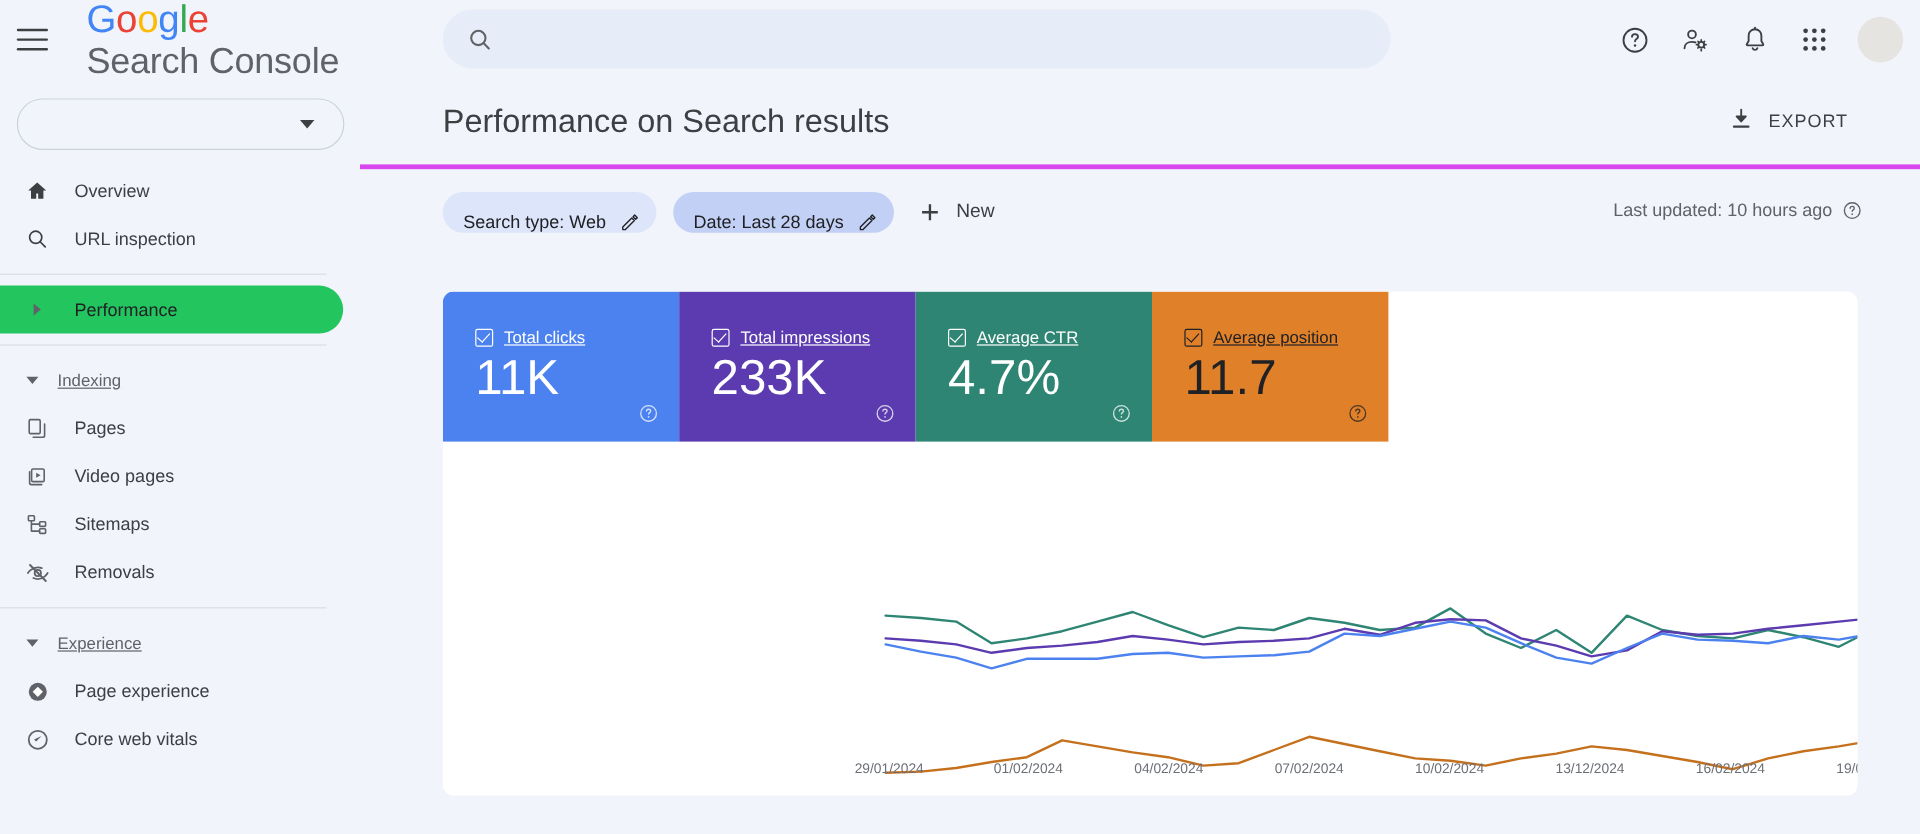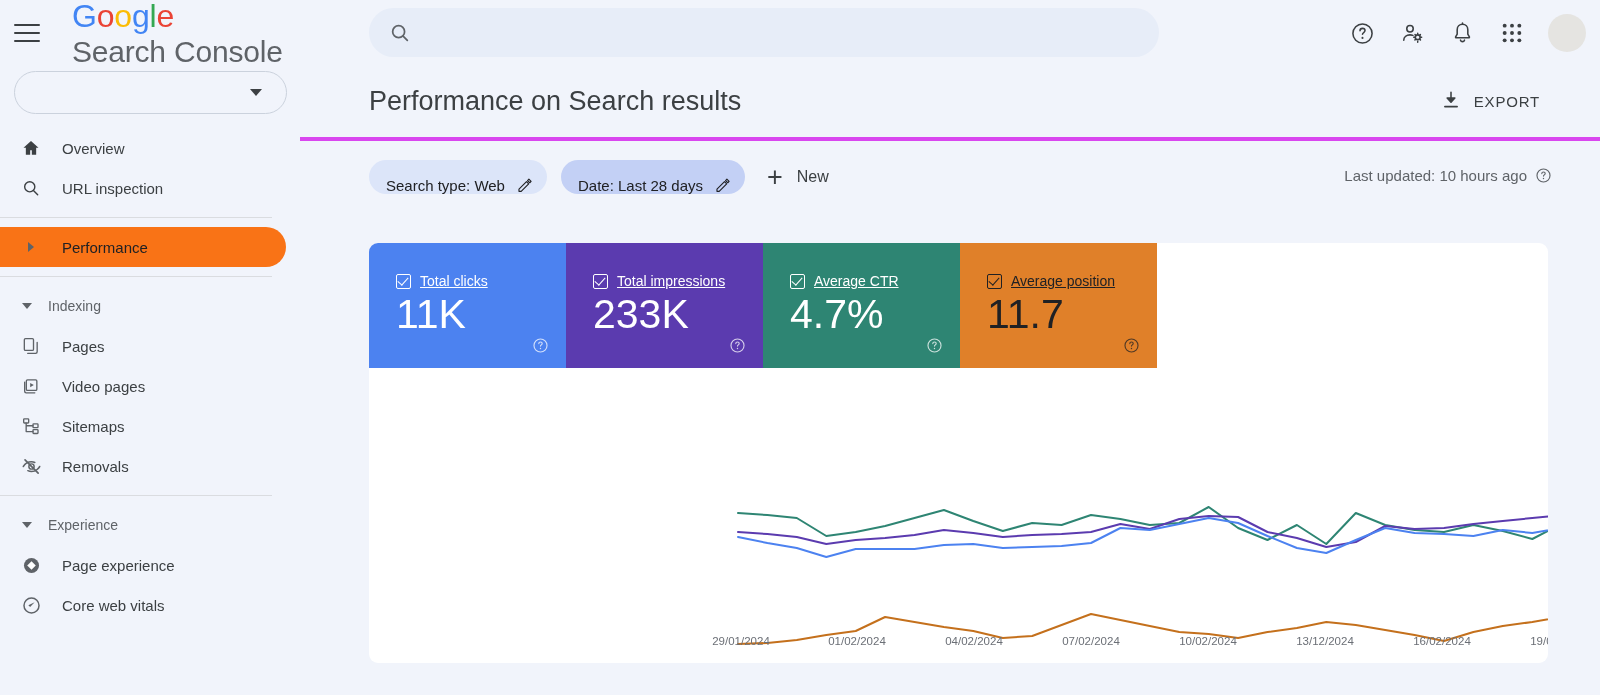--- a/index.html
+++ b/index.html
@@ -49,39 +49,39 @@
   .ticon {
     width: 44px; height: 44px; border-radius: 50%;
     display: flex; align-items: center; justify-content: center; cursor: pointer;
   }
   .avatar {
     width: 38px; height: 38px; border-radius: 50%;
     background: #E5E4E1; margin-left: 8px; margin-right: 2px; cursor: pointer;
   }
 
   
-  #sidebar { position: absolute; left: 0; top: 55px; width: 300px; height: 629px; }
+  #sidebar { position: absolute; left: 0; top: 66px; width: 300px; height: 629px; }
   #property-selector {
     margin: 16px 14px 0 14px; width: 273px; height: 43px;
     border: 1px solid #CBD2DD; border-radius: 22px;
     display: flex; align-items: center; justify-content: flex-end;
     background: transparent; cursor: pointer;
   }
   #property-selector .caret {
     width: 0; height: 0; border-left: 6px solid transparent; border-right: 6px solid transparent;
     border-top: 7px solid #3c4043; margin-right: 24px;
   }
   .navitem {
     display: flex; align-items: center; height: 40px; margin: 0 14px 0 0;
     border-radius: 0 20px 20px 0; cursor: pointer; padding-left: 18px;
     color: #3C4043; font-size: 15px;
   }
   .navitem .nicon { width: 26px; display: flex; align-items: center; justify-content: center; margin-right: 18px; flex: none; }
-  .navitem.selected { background: #f97316; color: #202124; }
-  .navitem.group { color: #5F6368; font-size: 14px; padding-left: 14px; }
+  .navitem.selected { background: #22c55e; color: #202124; }
+  .navitem.group { color: #5F6368; font-size: 14px; padding-left: 14px; text-decoration: underline; }
   .navitem.group .tri { width: 26px; display:flex; align-items:center; justify-content:center; margin-right: 8px; flex:none; }
   .navitem.sub { padding-left: 18px; }
   .nav-divider { height: 1px; background: #DADCE0; margin: 9px 28px 9px 0; }
   .tri-right { width:0; height:0; border-top:5px solid transparent; border-bottom:5px solid transparent; border-left:6px solid #5F6368; }
   .tri-down  { width:0; height:0; border-left:5px solid transparent; border-right:5px solid transparent; border-top:6px solid #5F6368; }
 
   
   #main { position: absolute; left: 300px; top: 66px; width: 1300px; height: 629px; }
   #page-head { height: 75px; display: flex; align-items: center; border-bottom: 4px solid #d946ef; }
   #page-title { margin-left: 69px; font-size: 27px; color: #3C4043; font-weight: 400; }

